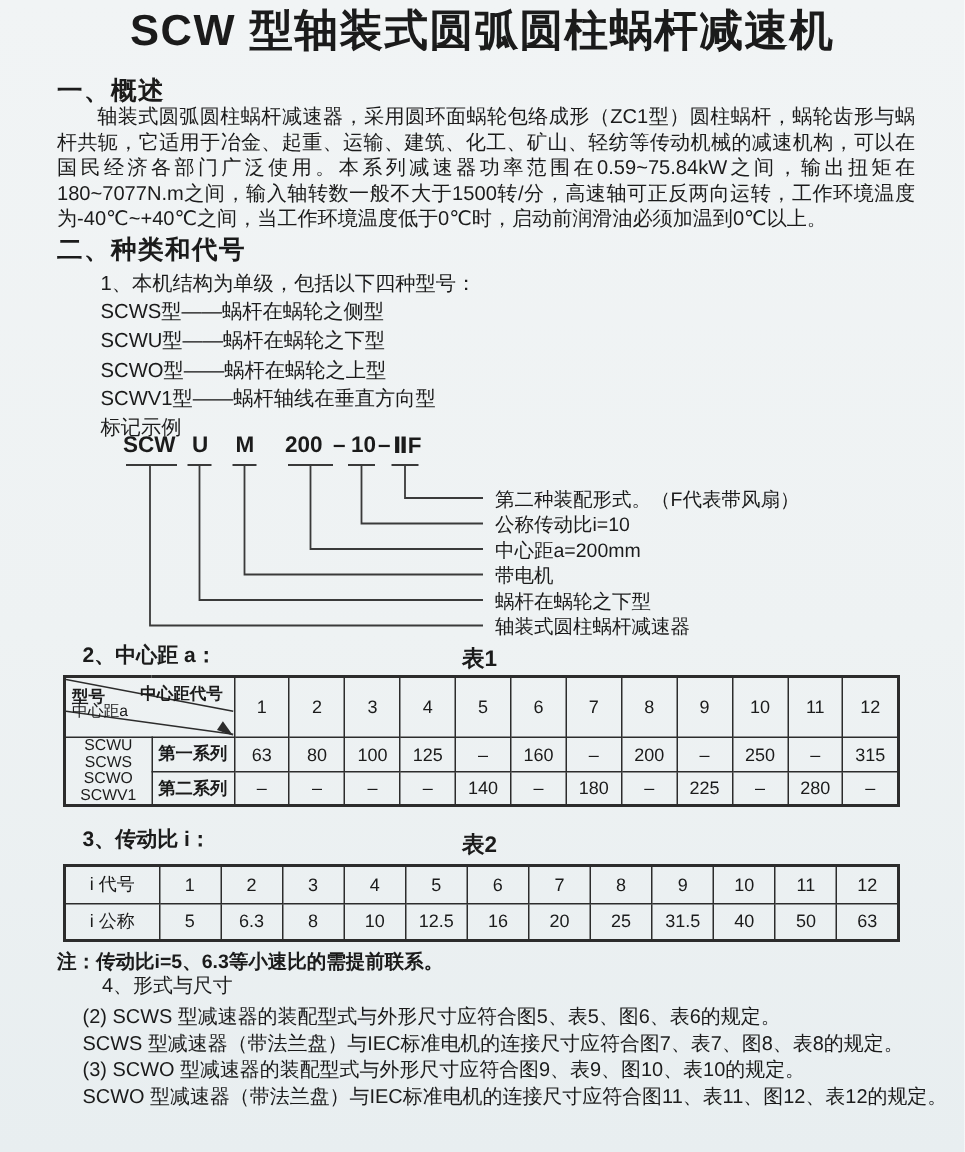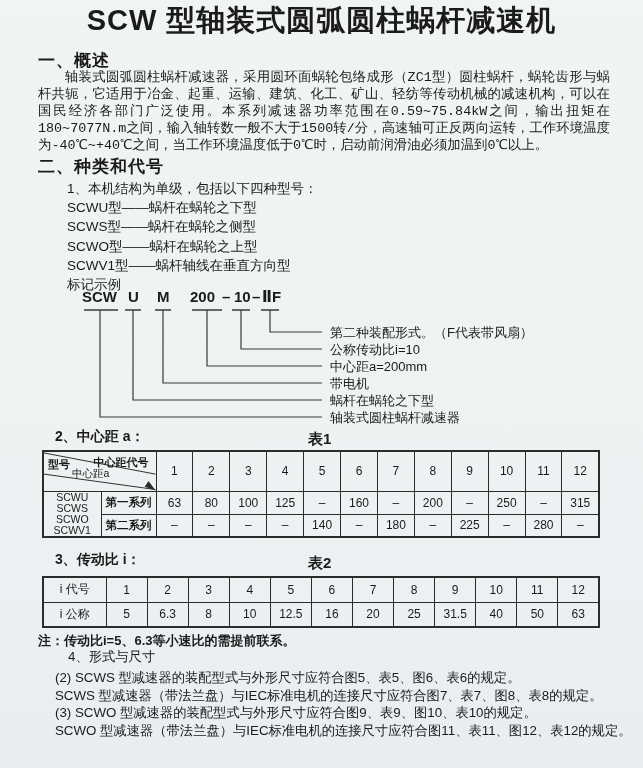--- a/index.html
+++ b/index.html
@@ -8,42 +8,42 @@
     background:linear-gradient(180deg,#f1f4f5 0%, #eef2f3 55%, #e8eef0 100%);
     font-family:"Liberation Sans","DejaVu Sans",sans-serif;
     color:#1b1b1b;
   }
   .title{ position:absolute; top:1px; left:0; width:100%; text-align:center;
           font-size:29px; font-weight:bold; letter-spacing:1px; }
   .h-sec{ position:absolute; font-size:17px; font-weight:bold; letter-spacing:1px; }
   .h1{ left:38px; top:49px; }
   .h2{ left:38px; top:155px; }
   .para{ position:absolute; left:38px; top:70px; width:572px;
-         font-size:13.4px; line-height:16.9px; text-align:justify; text-indent:2em;font-family:Liberation Mono, monospace; }
+         font-size:13.4px; line-height:16.9px; text-align:justify; text-indent:2em; }
   .types{ position:absolute; left:67px; top:179px; font-size:13.5px; line-height:19.2px; }
   .types div{ white-space:nowrap; }
 
   .diagram{ position:absolute; left:80px; top:288px; width:500px; height:140px; }
   .code-part{ position:absolute; top:0; font-size:15px; font-weight:bold; }
   .diagram svg{ position:absolute; left:0; top:0; }
   .mk-label{ position:absolute; left:250px; font-size:13px; white-space:nowrap; }
 
   .tbl-cap{ position:absolute; font-size:14px; font-weight:bold; white-space:nowrap; }
   .tbl-lab{ position:absolute; font-size:15px; font-weight:bold; }
 
   table{ position:absolute; border-collapse:collapse; table-layout:fixed;
          background:transparent; }
   td{ border:1px solid #2c2c2c; text-align:center; font-size:12px; padding:0; }
   .t1{ left:42px; top:450px; width:558px; border:2px solid #2c2c2c; }
   .t1 tr.hdr{ height:40px; }
   .t1 tr.datarow{ height:23px; }
   .corner{ position:relative; padding:12px; }
   .corner svg{ position:absolute; left:0; top:0; width:100%; height:100%; }
   .corner .ct{ position:absolute; top:3px; right:7px; font-size:11px; font-weight:bold; }
-  .corner .cm{ position:absolute; top:15px; left:4px; font-size:10.5px;margin-left:24px; }
+  .corner .cm{ position:absolute; top:15px; left:4px; font-size:10.5px; }
   .corner .cb{ position:absolute; bottom:19px; left:4px; font-size:11px; font-weight:bold; }
   .models-cell{ font-size:10.5px; line-height:11px; }
   .series-name{ font-size:11.5px; font-weight:bold; }
   .t2{ left:42px; top:576px; width:558px; border:2px solid #2c2c2c; }
   .t2 tr{ height:25px; }
   .t2 .rowhead{ font-size:12px; }
 
   .note{ position:absolute; left:38px; top:632px; font-size:13px; font-weight:bold; }
   .dims{ position:absolute; left:55px; top:648px; font-size:13.3px; }
   .dims .dims-h{ margin-left:13px; margin-bottom:3px; }
@@ -56,22 +56,22 @@
 
   <div class="title">SCW 型轴装式圆弧圆柱蜗杆减速机</div>
 
   <div class="h-sec h1">一、概述</div>
   <div class="para">轴装式圆弧圆柱蜗杆减速器，采用圆环面蜗轮包络成形（ZC1型）圆柱蜗杆，蜗轮齿形与蜗杆共轭，它适用于冶金、起重、运输、建筑、化工、矿山、轻纺等传动机械的减速机构，可以在国民经济各部门广泛使用。本系列减速器功率范围在0.59~75.84kW之间，输出扭矩在180~7077N.m之间，输入轴转数一般不大于1500转/分，高速轴可正反两向运转，工作环境温度为-40℃~+40℃之间，当工作环境温度低于0℃时，启动前润滑油必须加温到0℃以上。</div>
 
   <div class="h-sec h2">二、种类和代号</div>
 
   <div class="types">
     <div>1、本机结构为单级，包括以下四种型号：</div>
+    <div>SCWS型——蜗杆在蜗轮之侧型</div>
     <div>SCWU型——蜗杆在蜗轮之下型</div>
-    <div>SCWS型——蜗杆在蜗轮之侧型</div>
     <div>SCWO型——蜗杆在蜗轮之上型</div>
     <div>SCWV1型——蜗杆轴线在垂直方向型</div>
     <div>标记示例</div>
   </div>
 
   <div class="diagram">
     <span class="code-part" style="left:2px">SCW</span>
     <span class="code-part" style="left:48px">U</span>
     <span class="code-part" style="left:77px">M</span>
     <span class="code-part" style="left:110px">200</span>

